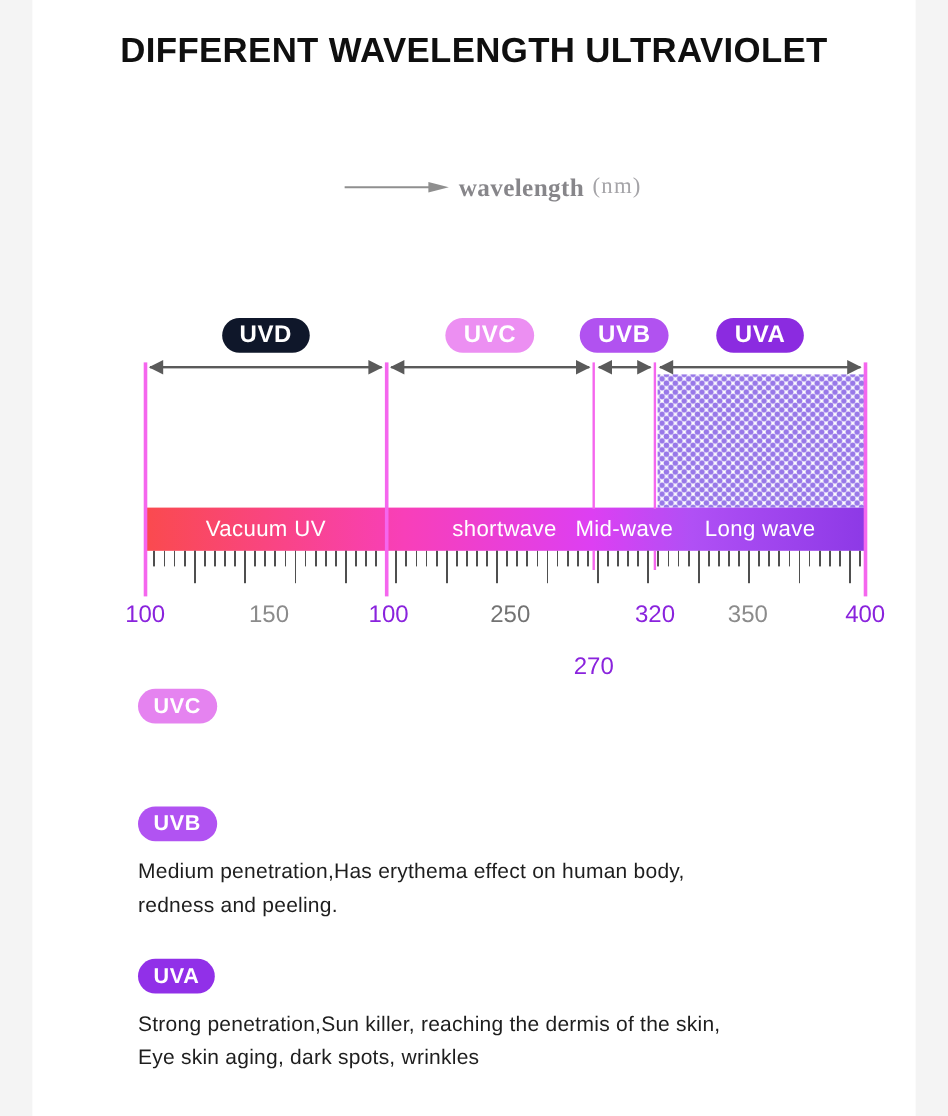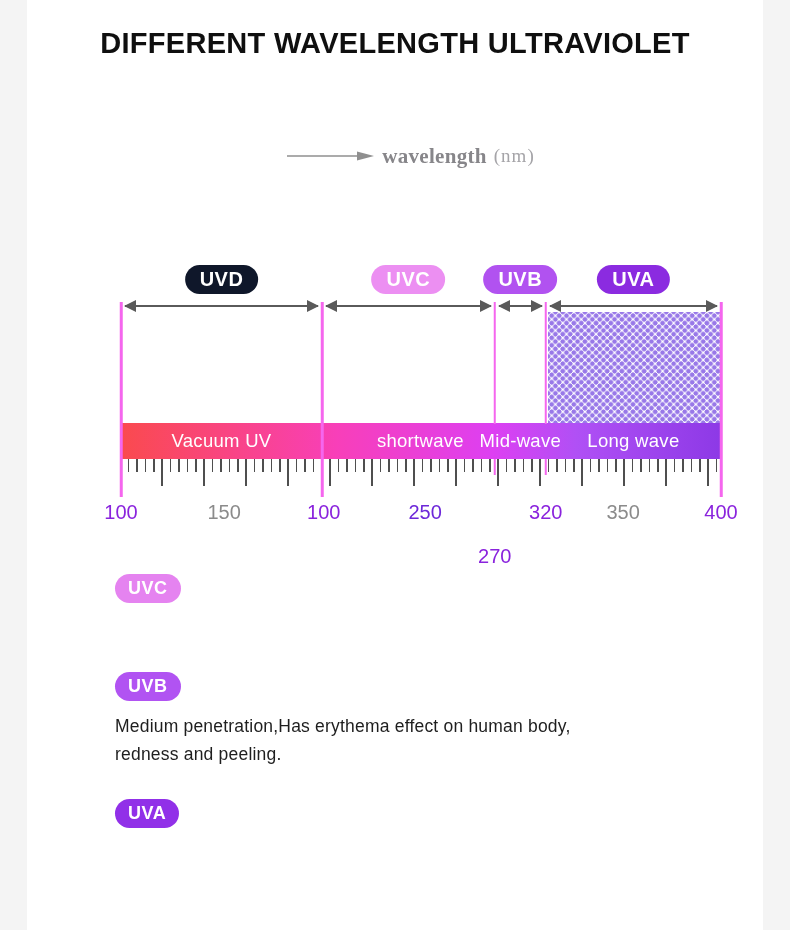--- a/index.html
+++ b/index.html
@@ -112,37 +112,41 @@
 
       <div class="vline tall" style="left: 0%; background: rgb(245, 102, 238);"></div>
       <div class="vline tall" style="left: 33.5%; background: rgb(245, 102, 238);"></div>
       <div class="vline short" style="left: 62.3%; background: rgb(245, 102, 238);"></div>
       <div class="vline short" style="left: 70.8%; background: rgb(245, 102, 238);"></div>
       <div class="vline tall" style="left: 100%; background: rgb(245, 102, 238);"></div>
 
       <span class="scale-label" style="left: 0%; color: rgb(138, 35, 221);">100</span>
       <span class="scale-label" style="left: 17.2%; color: rgb(139, 139, 139);">150</span>
       <span class="scale-label" style="left: 33.8%; color: rgb(138, 35, 221);">100</span>
-      <span class="scale-label" style="left: 50.7%; color: #6d28d9;">250</span>
+      <span class="scale-label" style="left: 50.7%; color: #737373;">250</span>
       <span class="scale-label" style="left: 62.3%; color: rgb(138, 35, 221); margin-top: 44px;">270</span>
       <span class="scale-label" style="left: 70.8%; color: rgb(138, 35, 221);">320</span>
       <span class="scale-label" style="left: 83.7%; color: rgb(139, 139, 139);">350</span>
       <span class="scale-label" style="left: 100%; color: rgb(138, 35, 221);">400</span>
     </div>
 
     <div class="legend-section" style="top:574px;">
       <span class="legend-pill" style="background: rgb(229, 131, 240);">UVC</span>
     </div>
 
     <div class="legend-section" style="top:672px;">
       <span class="legend-pill" style="background: rgb(177, 83, 242);">UVB</span>
       <div class="legend-desc">
         <div>Medium penetration,Has erythema effect on human body,</div>
         <div>redness and peeling.</div>
       </div>
     </div>
 
     <div class="legend-section" style="top:799px;">
       <span class="legend-pill" style="background: rgb(145, 48, 232);">UVA</span>
+      <div class="legend-desc">
+        <div>Strong penetration,Sun killer, reaching the dermis of the skin,</div>
+        <div>Eye skin aging, dark spots, wrinkles</div>
+      </div>
     </div>
 
   </div>
 </div>
 
 </body></html>

